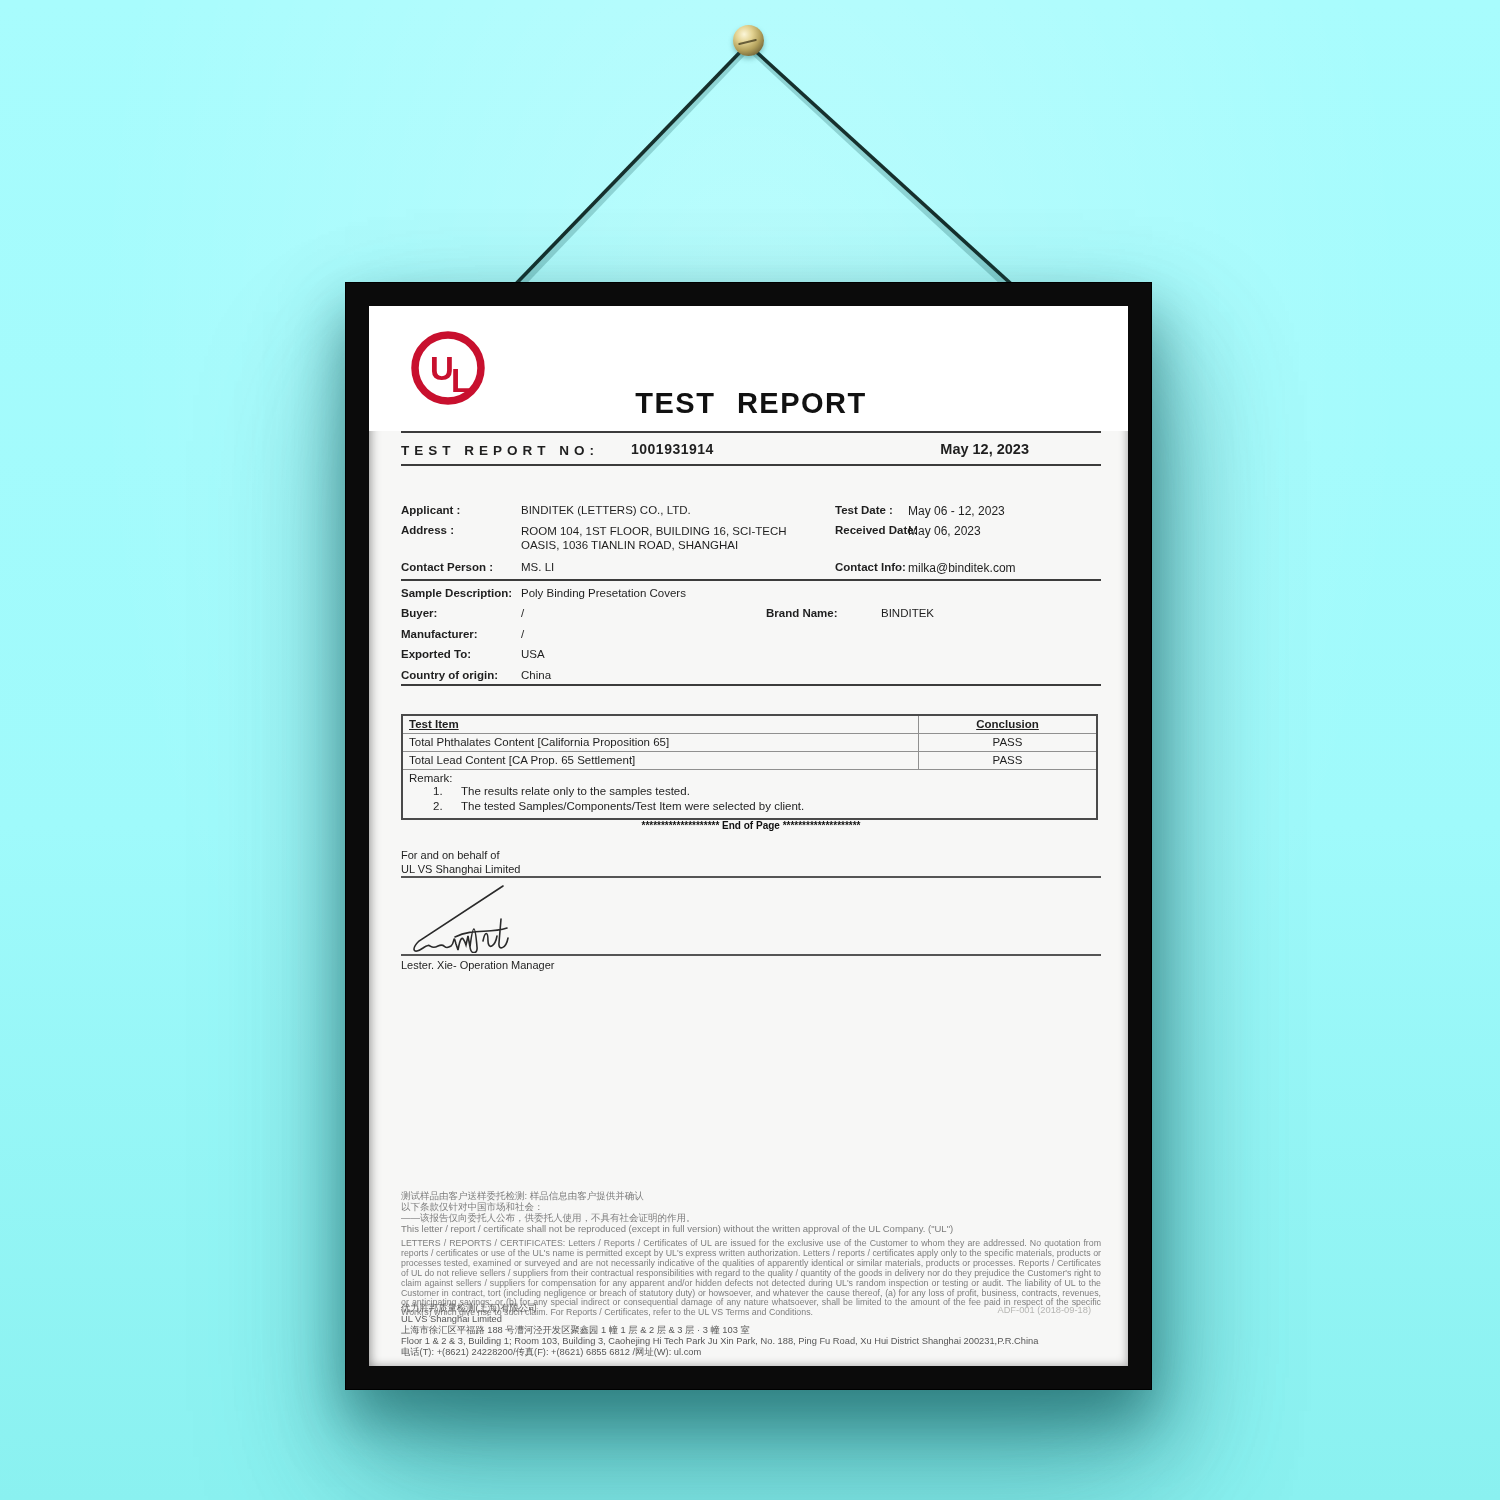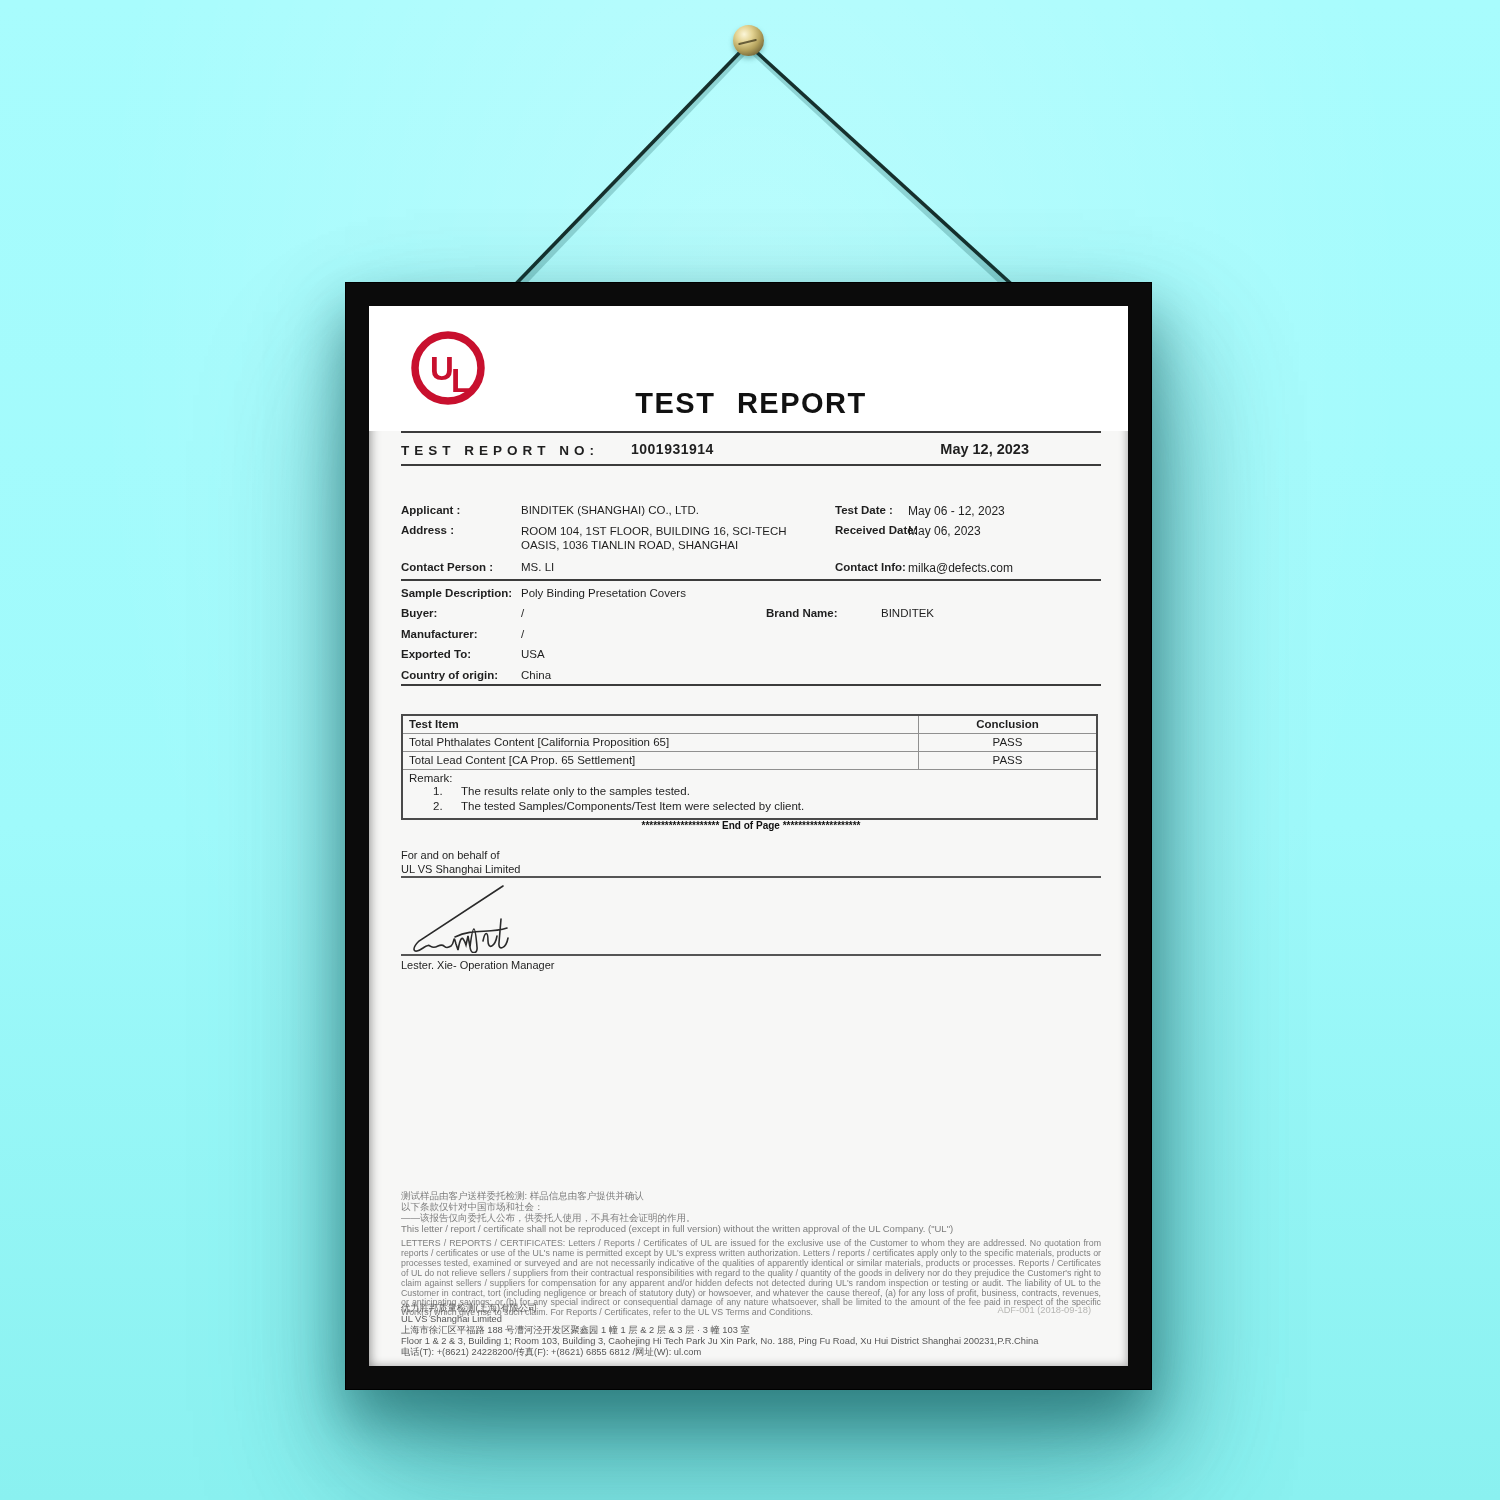--- a/index.html
+++ b/index.html
@@ -30,21 +30,21 @@
   .val{font-size:11.5px;}
   .row-lbl{position:absolute;left:0;}
   .row-val{position:absolute;left:120px;}
   .row-lbl2{position:absolute;left:406px;font-weight:bold;font-size:11.5px;margin-left:28px;}
   .row-val2{position:absolute;left:507px;font-size:12px;}
   .addr{width:290px;line-height:14px;}
   .tbl{position:absolute;top:408px;left:0;width:697px;box-sizing:border-box;border:2px solid #4a4a4a;}
   .trow{display:flex;border-bottom:1px solid #909090;}
   .tcell{flex:1;padding:2px 6px 3px 6px;font-size:11.5px;}
   .tconc{width:178px;box-sizing:border-box;border-left:1px solid #909090;text-align:center;padding:2px 6px 3px 6px;font-size:11.5px;}
-  .thead{font-weight:bold;}
+  .thead{font-weight:bold;text-decoration:underline;}
   .remark{padding:2px 20px 4px 6px;}
   .rm-item{position:relative;font-size:11.5px;line-height:15px;padding-left:52px;}
   .rm-num{position:absolute;left:24px;}
   .endpage{position:absolute;top:514px;left:0;width:100%;text-align:center;font-weight:bold;font-size:10px;color:#111;}
   .sig-text{font-size:11px;line-height:13px;}
   .fineprint{color:#7c7c7c;font-size:9.5px;line-height:11px;}
   .legal{position:absolute;top:933px;left:0;width:700px;color:#7e7e7e;font-size:8.8px;line-height:9.9px;text-align:justify;}
   .footer{position:absolute;top:997px;left:0;width:700px;color:#565656;font-size:9.3px;line-height:11px;}
   .doccode{position:absolute;top:999px;right:10px;color:#b6b6b3;font-size:9.3px;}
 </style>
@@ -81,35 +81,35 @@
           <span class="rn-label">TEST REPORT NO:</span>
           <span class="rn-value">1001931914</span>
           <span class="rn-date">May 12, 2023</span>
         </div>
 
         <div class="rule" style="top:158px;"></div>
 
 
         <div class="abs" style="top:198px;left:0;width:100%;height:16px;">
           <span class="lbl row-lbl">Applicant :</span>
-          <span class="val row-val">BINDITEK (SHANGHAI) CO., LTD.</span>
+          <span class="val row-val">BINDITEK (LETTERS) CO., LTD.</span>
           <span class="row-lbl2">Test Date :</span>
           <span class="row-val2">May 06 - 12, 2023</span>
         </div>
         <div class="abs" style="top:218px;left:0;width:100%;height:30px;">
           <span class="lbl row-lbl">Address :</span>
           <span class="val row-val addr">ROOM 104, 1ST FLOOR, BUILDING 16, SCI-TECH OASIS, 1036 TIANLIN ROAD, SHANGHAI</span>
           <span class="row-lbl2">Received Date:</span>
           <span class="row-val2">May 06, 2023</span>
         </div>
         <div class="abs" style="top:255px;left:0;width:100%;height:16px;">
           <span class="lbl row-lbl">Contact Person :</span>
           <span class="val row-val">MS. LI</span>
           <span class="row-lbl2">Contact Info:</span>
-          <span class="row-val2">milka@defects.com</span>
+          <span class="row-val2">milka@binditek.com</span>
         </div>
 
         <div class="rule" style="top:273px;"></div>
 
         <div class="abs" style="top:281px;left:0;width:100%;height:16px;">
           <span class="lbl row-lbl">Sample Description:</span>
           <span class="val row-val">Poly Binding Presetation Covers</span>
         </div>
         <div class="abs" style="top:301px;left:0;width:100%;height:16px;">
           <span class="lbl row-lbl">Buyer:</span>

